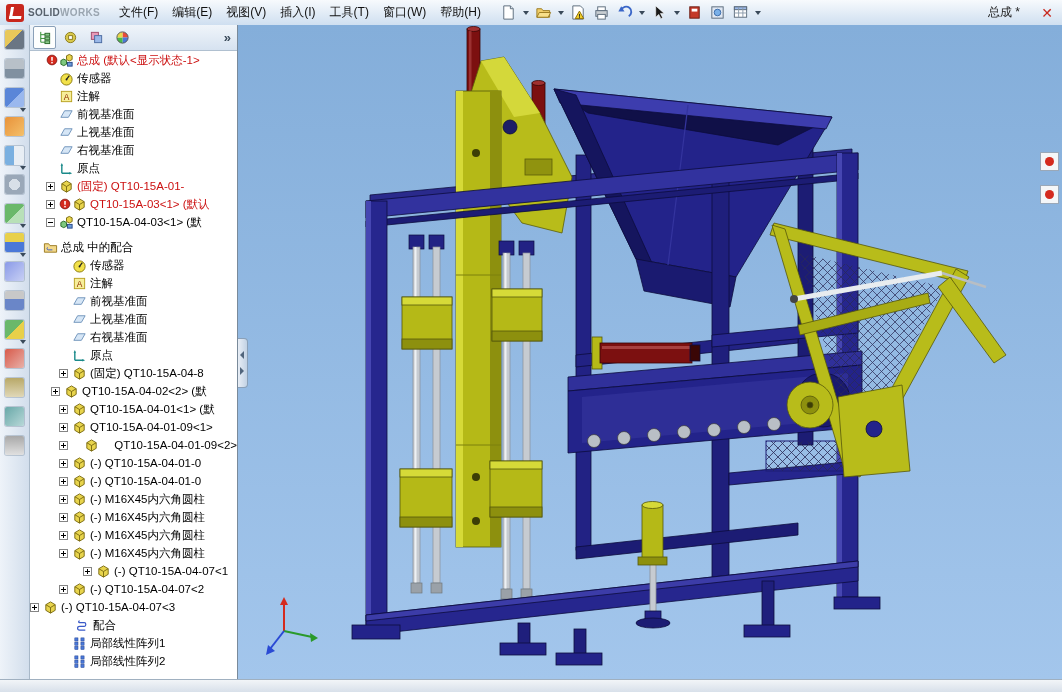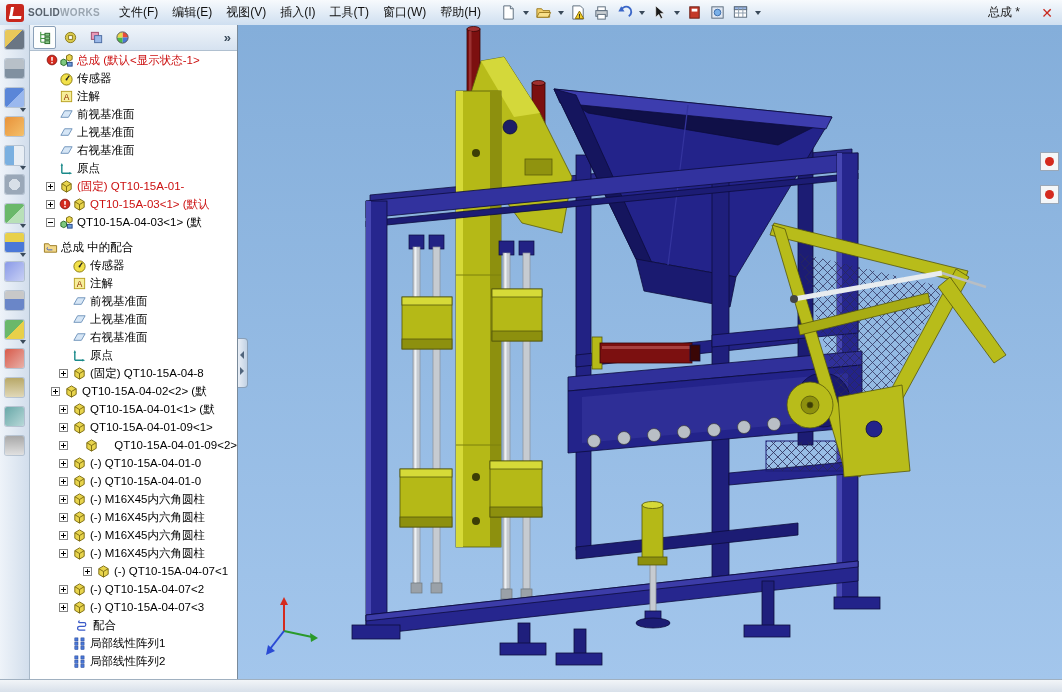--- a/index.html
+++ b/index.html
@@ -554,21 +554,21 @@
         </div>
       <div class="trow" style="padding-left: 29px;">
           <span class="expander plus"></span>
           <span class="iconwrap">
             <svg viewBox="0 0 16 16">
               <use href="#sym-part"></use>
             </svg>
           </span>
           <span class="tlabel">(-) QT10-15A-04-07&lt;2</span>
         </div>
-      <div class="trow" style="padding-left: 29px; text-align: right;">
+      <div class="trow" style=" text-align: right;">
           <span class="expander plus"></span>
           <span class="iconwrap">
             <svg viewBox="0 0 16 16">
               <use href="#sym-part"></use>
             </svg>
           </span>
           <span class="tlabel">(-) QT10-15A-04-07&lt;3</span>
         </div>
       <div class="trow" style="padding-left: 32px;">
           <span class="expander none"></span>

